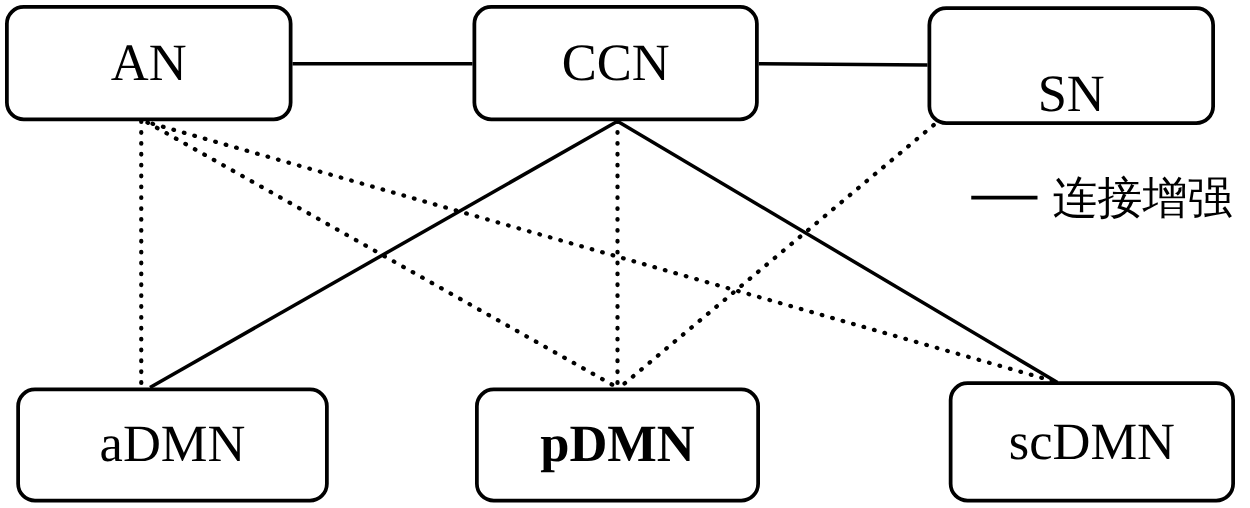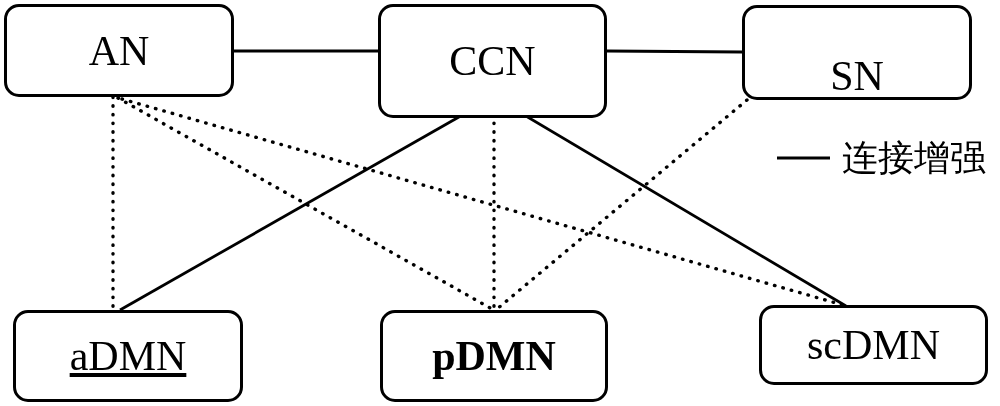--- a/index.html
+++ b/index.html
@@ -35,25 +35,25 @@
     border: 3px solid #000000;
     border-radius: 15px;
     display: flex;
     align-items: center;
     justify-content: center;
     font-size: 42px;
     color: #000000;
     line-height: 1;
   }
   #node-an    { left: 4px;   top: 4px;   width: 230px; height: 93px; }
-  #node-ccn   { left: 378px; top: 4px;   width: 229px; height: 114px; }
+  #node-ccn   { left: 378px; top: 4px;   width: 229px; height: 93px; }
   #node-sn    { left: 742px; top: 5px;   width: 230px; height: 95px; align-items: flex-end; }
-  #node-admn  { left: 13px;  top: 310px; width: 230px; height: 92px; text-decoration: underline; }
+  #node-admn  { left: 13px;  top: 310px; width: 250px; height: 92px; }
   #node-pdmn  { left: 380px; top: 310px; width: 228px; height: 92px; font-weight: bold; }
-  #node-scdmn { left: 759px; top: 305px; width: 229px; height: 80px; }
+  #node-scdmn { left: 759px; top: 305px; width: 229px; height: 97px; }
   #legend {
     position: absolute;
     left: 776px;
     top: 136px;
     display: flex;
     flex-direction: column;
     gap: 5px;
   }
   .legend-row {
     display: flex;

